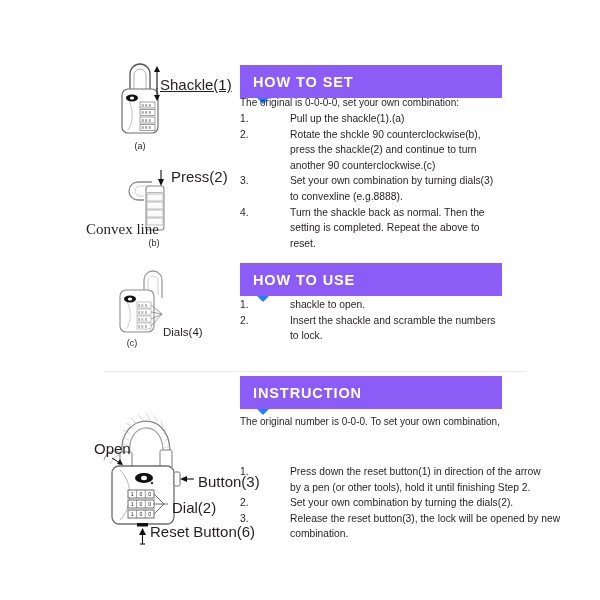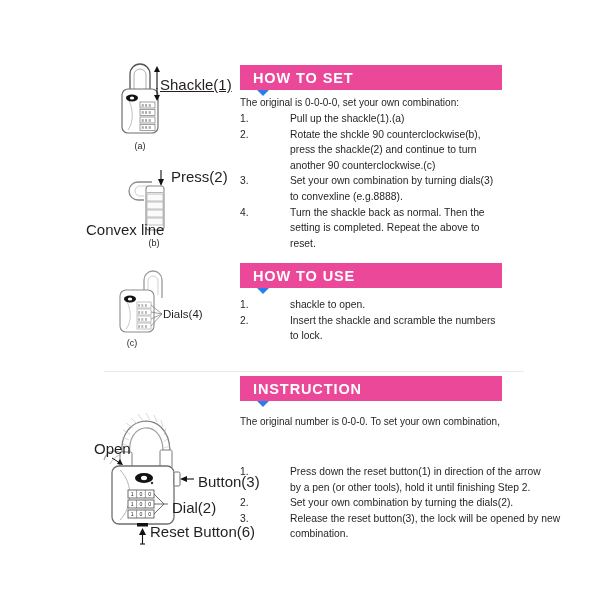--- a/index.html
+++ b/index.html
@@ -17,22 +17,22 @@
   }
   .page {
     position: absolute;
     inset: 0;
     background: #ffffff;
   }
 
   
   .bar {
     position: absolute;
-    background: #ec4899;
-    height: 25px;
+    background: #8b5cf6;
+    height: 33px;
     text-align: right;
   }
   .bar .bar-label {
     position: absolute;
     left: 13px;
     top: 50%;
     transform: translateY(-50%);
     color: #ffffff;
     font-size: 14.5px;
     font-weight: bold;
@@ -177,21 +177,21 @@
 
       <path d="M23 24.5 L39 24.5" stroke="#9a9a9a" stroke-width="0.7"></path>
 
       <g stroke="#111" stroke-width="1.1" fill="none">
         <path d="M37 2 L37 14"></path>
       </g>
       <path d="M37 18 L34 11 L40 11 Z" fill="#111"></path>
     </svg>
   </div>
   <div class="call" style="left:171px; top:168px;">Press(2)</div>
-  <div class="call" style="left:86px; top:221px;">Convex line</div>
+  <div class="call" style="left:86px; top:221px;font-family:Liberation Serif, serif;">Convex line</div>
   <div class="fig-cap" style="left:124px; top:238px; width:60px;">(b)</div>
 
   <div class="fig" style="left:110px; top:268px; width:72px; height:72px;">
     <svg width="72" height="72" viewBox="0 0 72 72">
 
       <path d="M34 24 L34 12 A9 9 0 0 1 52 12 L52 30" fill="none" stroke="#9a9a9a" stroke-width="1.3"></path>
       <path d="M38 24 L38 13 A5 5 0 0 1 48 13 L48 27" fill="none" stroke="#c4c4c4" stroke-width="0.8"></path>
 
       <rect x="10" y="22" width="34" height="42" rx="6" ry="6" fill="#ffffff" stroke="#8c8c8c" stroke-width="1.1"></rect>
       <path d="M14 29 C 22 39, 22 54, 16 61" fill="none" stroke="#c5c5c5" stroke-width="0.9"></path>
@@ -211,21 +211,21 @@
       </g>
 
       <g stroke="#777" stroke-width="0.7" fill="none">
         <path d="M41 37 L52 46"></path>
         <path d="M41 44 L52 46"></path>
         <path d="M41 51 L52 46"></path>
         <path d="M41 58 L52 46"></path>
       </g>
     </svg>
   </div>
-  <div class="call-lg" style="left:163px; top:308px;">Dials(4)</div>
+  <div class="call-lg" style="left:163px; top:326px;">Dials(4)</div>
   <div class="fig-cap" style="left:110px; top:338px; width:44px;">(c)</div>
 
   <div class="divider" style="left:104px; top:371px; width:420px;"></div>
 
   <div class="fig" style="left:90px; top:392px; width:125px; height:140px;">
     <svg width="125" height="140" viewBox="0 0 125 140">
 
       <path d="M32 62 C 28 22, 78 16, 80 58" fill="none" stroke="#7c7c7c" stroke-width="1.2"></path>
       <path d="M40 62 C 36 30, 72 26, 73 58" fill="none" stroke="#9e9e9e" stroke-width="1.2"></path>
       <g stroke="#bdbdbd" stroke-width="0.6" fill="none">

